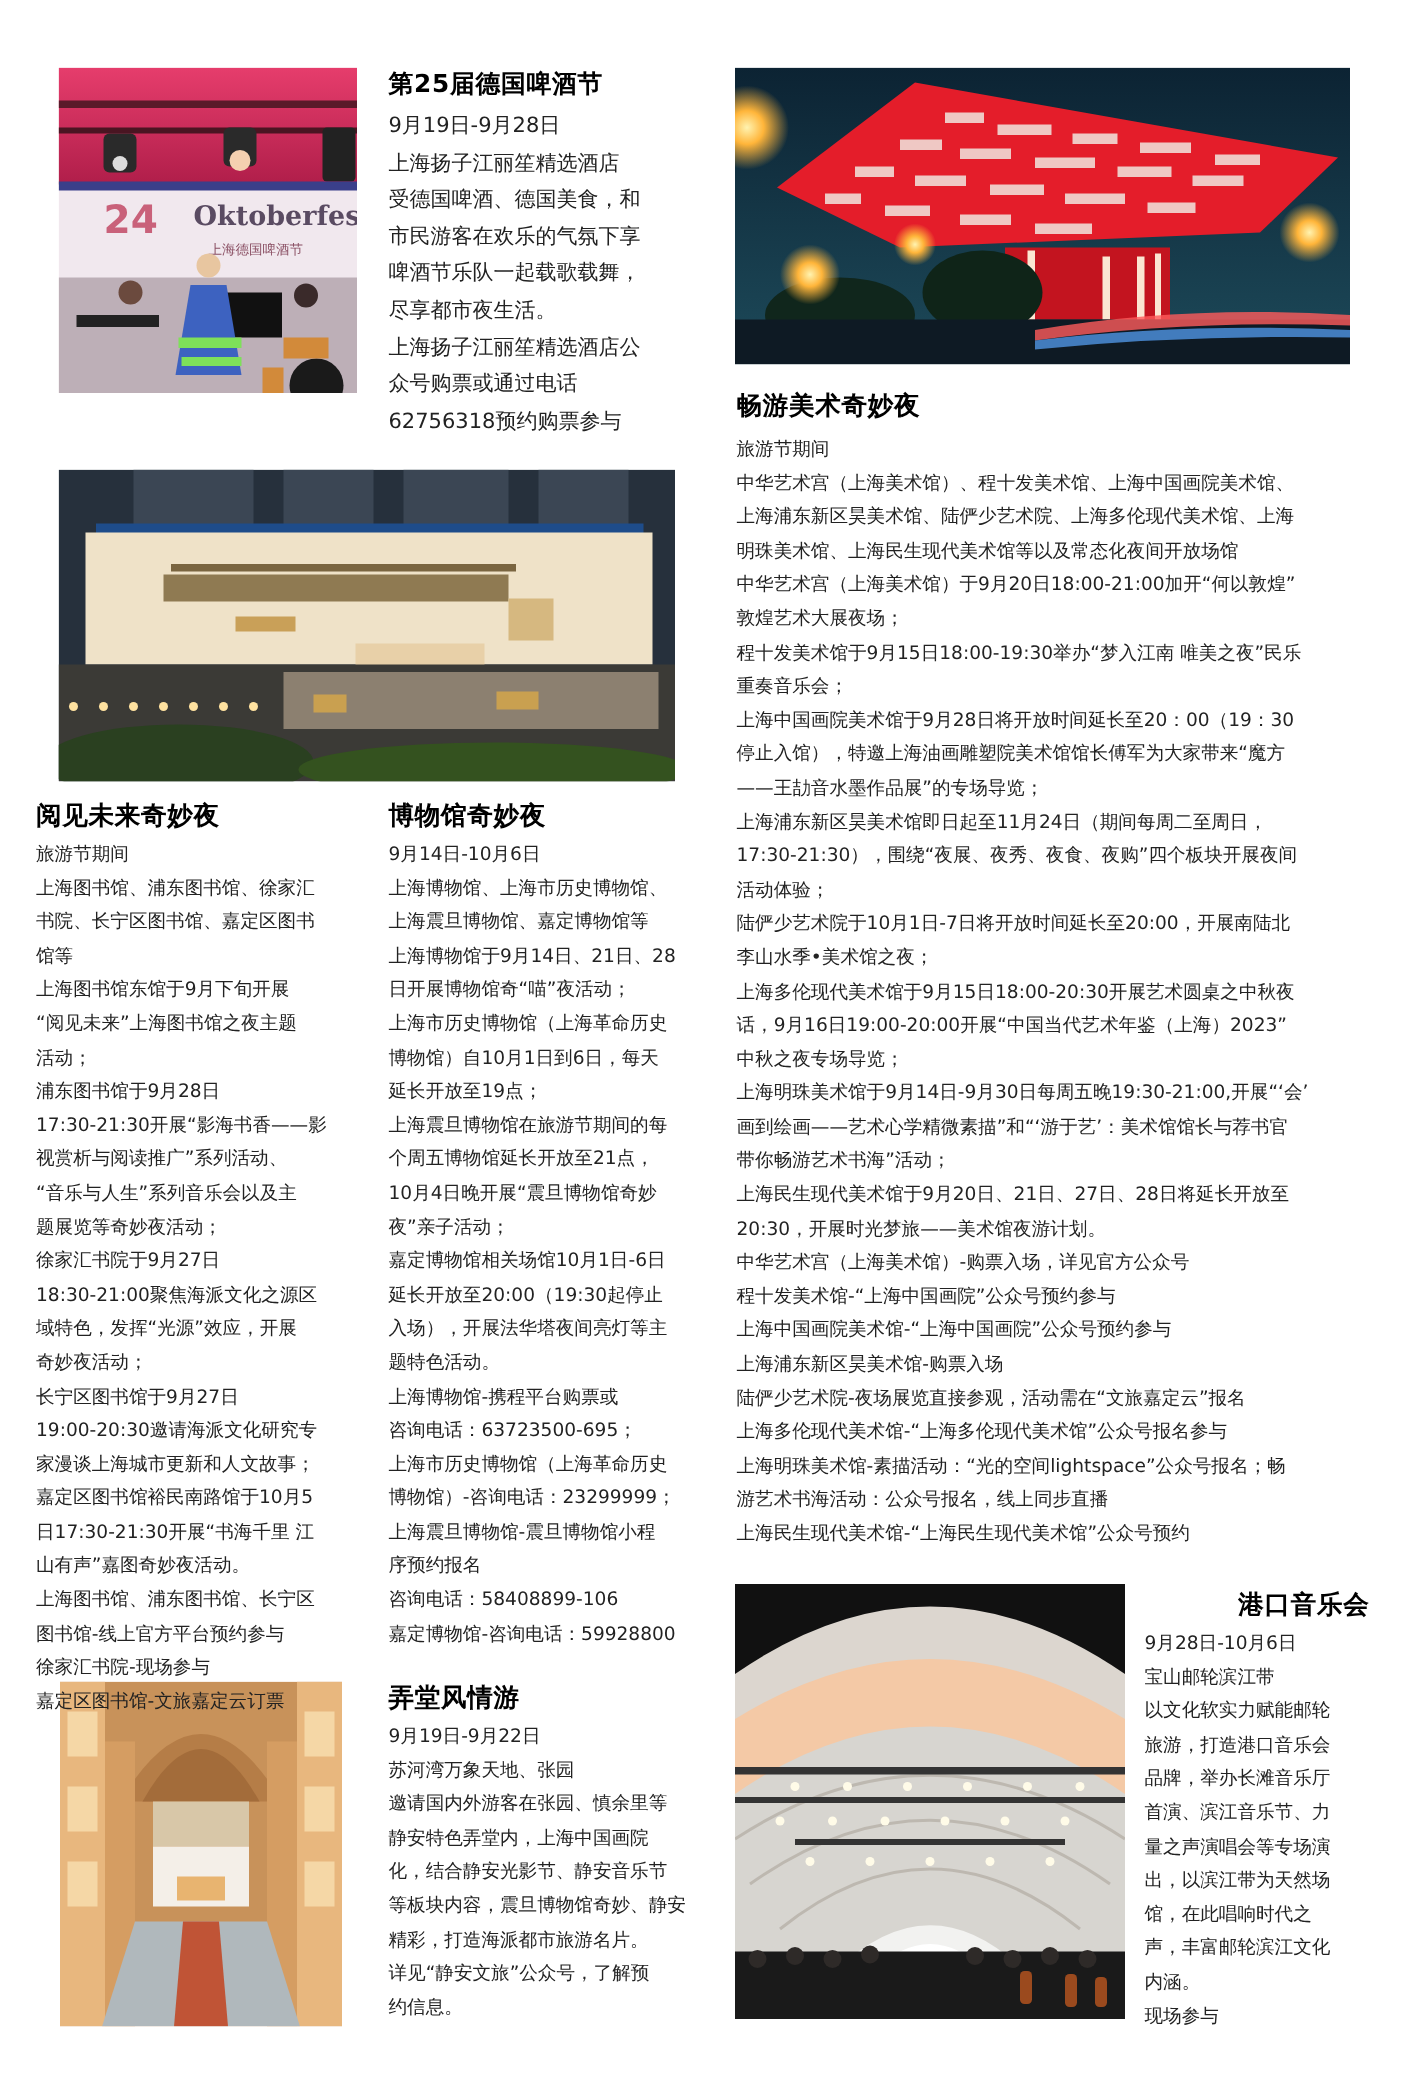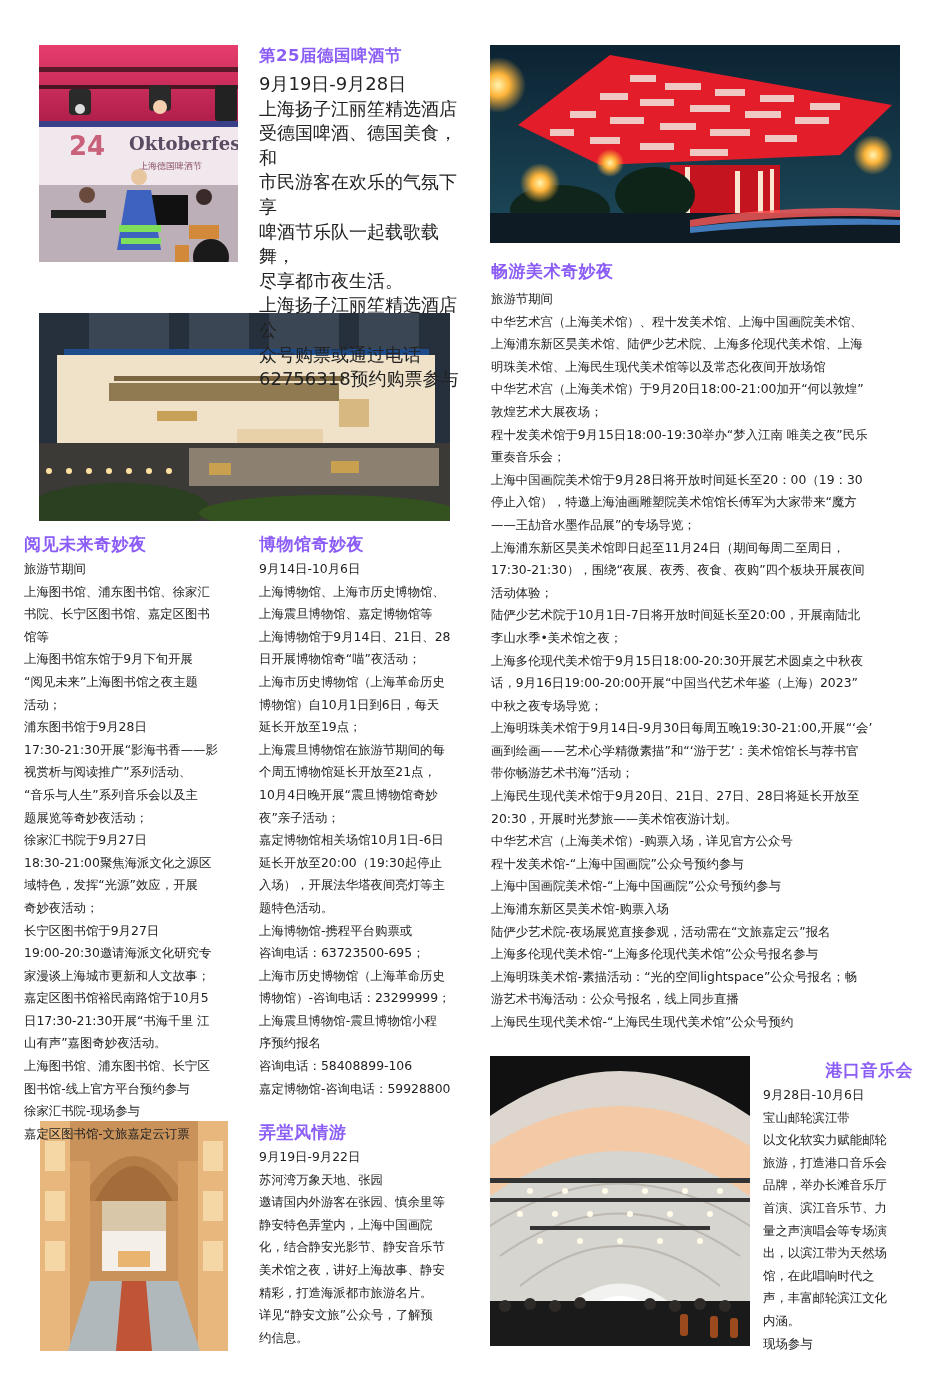--- a/index.html
+++ b/index.html
@@ -1,23 +1,23 @@
 <!DOCTYPE html>
 <html><head>
 <meta charset="utf-8">
 <style>
   html, body { margin: 0; padding: 0; background: #ffffff; }
   body { width: 940px; height: 1390px; position: relative; overflow: hidden;
          font-family: "DejaVu Sans", "Liberation Sans", sans-serif; color: #222; }
   .abs { position: absolute; }
-  .title { color: #8b5cf6; font-size: 17px; font-weight: bold; line-height: 24px; margin: 0 0 4px 0; letter-spacing: 0.5px; }
+  .title { color: #000000; font-size: 17px; font-weight: bold; line-height: 24px; margin: 0 0 4px 0; letter-spacing: 0.5px; }
   .lines { margin: 0; padding: 0; list-style: none; }
   .lines li { font-size: 13px; line-height: 22.6px; white-space: pre-wrap; word-break: break-all; }
   .lines.s li { font-size: 12.4px; line-height: 22.6px; }
-  .lines.l li { font-size: 18px; line-height: 24.6px; }
+  .lines.l li { font-size: 14px; line-height: 24.6px; }
   .photo { overflow: hidden; }
   svg { display: block; }
 </style>
 </head>
 <body>
 
 <div class="abs photo" style="left:39px;top:45px;width:199px;height:217px;">
   <svg width="199" height="253" viewBox="0 0 199 253">
     <defs>
       <linearGradient id="okTop" x1="0" y1="0" x2="0" y2="1">
@@ -314,21 +314,21 @@
 </section>
 
 <section class="abs" style="left:259px;top:1120px;width:212px;">
   <h2 class="title" style="margin-bottom:2px;">弄堂风情游</h2>
   <ul class="lines s">
     <li>9月19日-9月22日</li>
     <li>苏河湾万象天地、张园</li>
     <li>邀请国内外游客在张园、慎余里等</li>
     <li>静安特色弄堂内，上海中国画院</li>
     <li>化，结合静安光影节、静安音乐节</li>
-    <li>美术馆之夜，讲好上海故事、静安</li>
+    <li>等板块内容，震旦博物馆奇妙、静安</li>
     <li>精彩，打造海派都市旅游名片。</li>
     <li>详见“静安文旅”公众号，了解预</li>
     <li>约信息。</li>
   </ul>
 </section>
 
 <section class="abs" style="left:491px;top:259px;width:420px;">
   <h2 class="title" style="margin-bottom:5px;">畅游美术奇妙夜</h2>
   <ul class="lines s">
     <li>旅游节期间</li>

